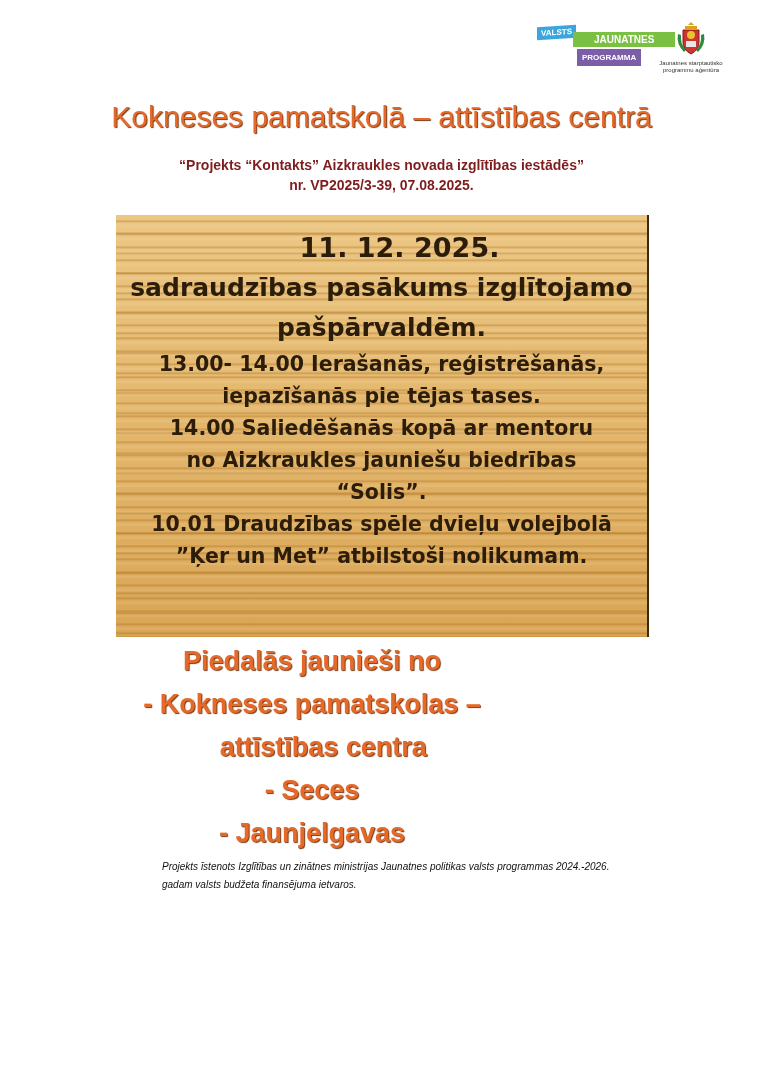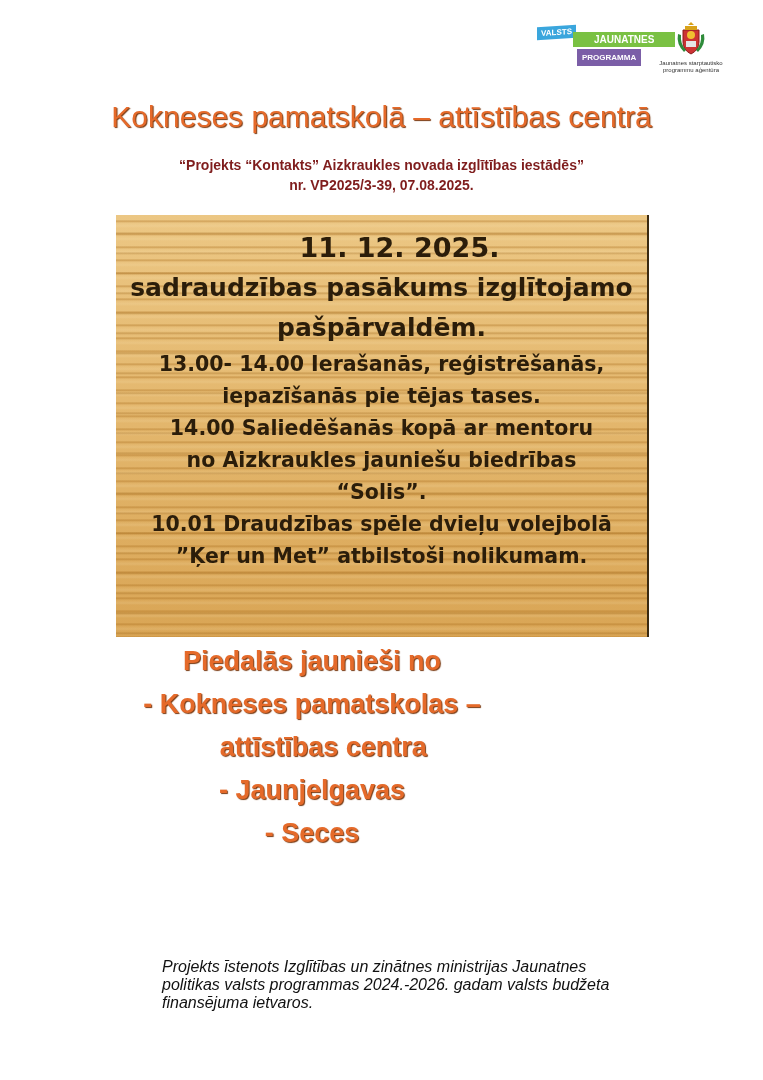--- a/index.html
+++ b/index.html
@@ -36,22 +36,22 @@
   .wood .date { font-size: 27px; margin-top: 13px; line-height: 40px; padding-left: 36px; }
   .wood .event { font-size: 25px; line-height: 40px; }
   .wood .sched { font-size: 20.5px; line-height: 32px; }
   .participants {
     position: absolute; top: 640px; left: 0; width: 624px; text-align: center;
     font-size: 27px; font-weight: bold; color: #e56a2a;
     text-shadow: 1px 1px 1px #7a3a12; line-height: 43px;
   }
   .participants div { white-space: pre; }
   .footer {
-    position: absolute; top: 958px; left: 162px; width: 480px;
-    font-size: 16px; font-style: italic; color: #111; line-height: 18px;
+    position: absolute; top: 858px; left: 162px; width: 480px;
+    font-size: 10px; font-style: italic; color: #111; line-height: 18px;
   }
 </style>
 </head>
 <body>
 
 <div class="logos">
   <div class="vjp">
     <span class="valsts">VALSTS</span>
     <span class="jaun">JAUNATNES</span>
     <span class="prog">PROGRAMMA</span>
@@ -91,17 +91,17 @@
     <div>“Solis”.</div>
     <div>10.01 Draudzības spēle dvieļu volejbolā</div>
     <div>”Ķer un Met” atbilstoši nolikumam.</div>
   </div>
 </div>
 
 <div class="participants">
   <div>Piedalās jaunieši no</div>
   <div>- Kokneses pamatskolas –</div>
   <div>   attīstības centra</div>
+  <div>- Seces</div>
   <div>- Jaunjelgavas</div>
-  <div>- Seces</div>
 </div>
 
 <div class="footer">Projekts īstenots Izglītības un zinātnes ministrijas Jaunatnes politikas valsts programmas 2024.-2026. gadam valsts budžeta finansējuma ietvaros.</div>
 
 </body></html>

